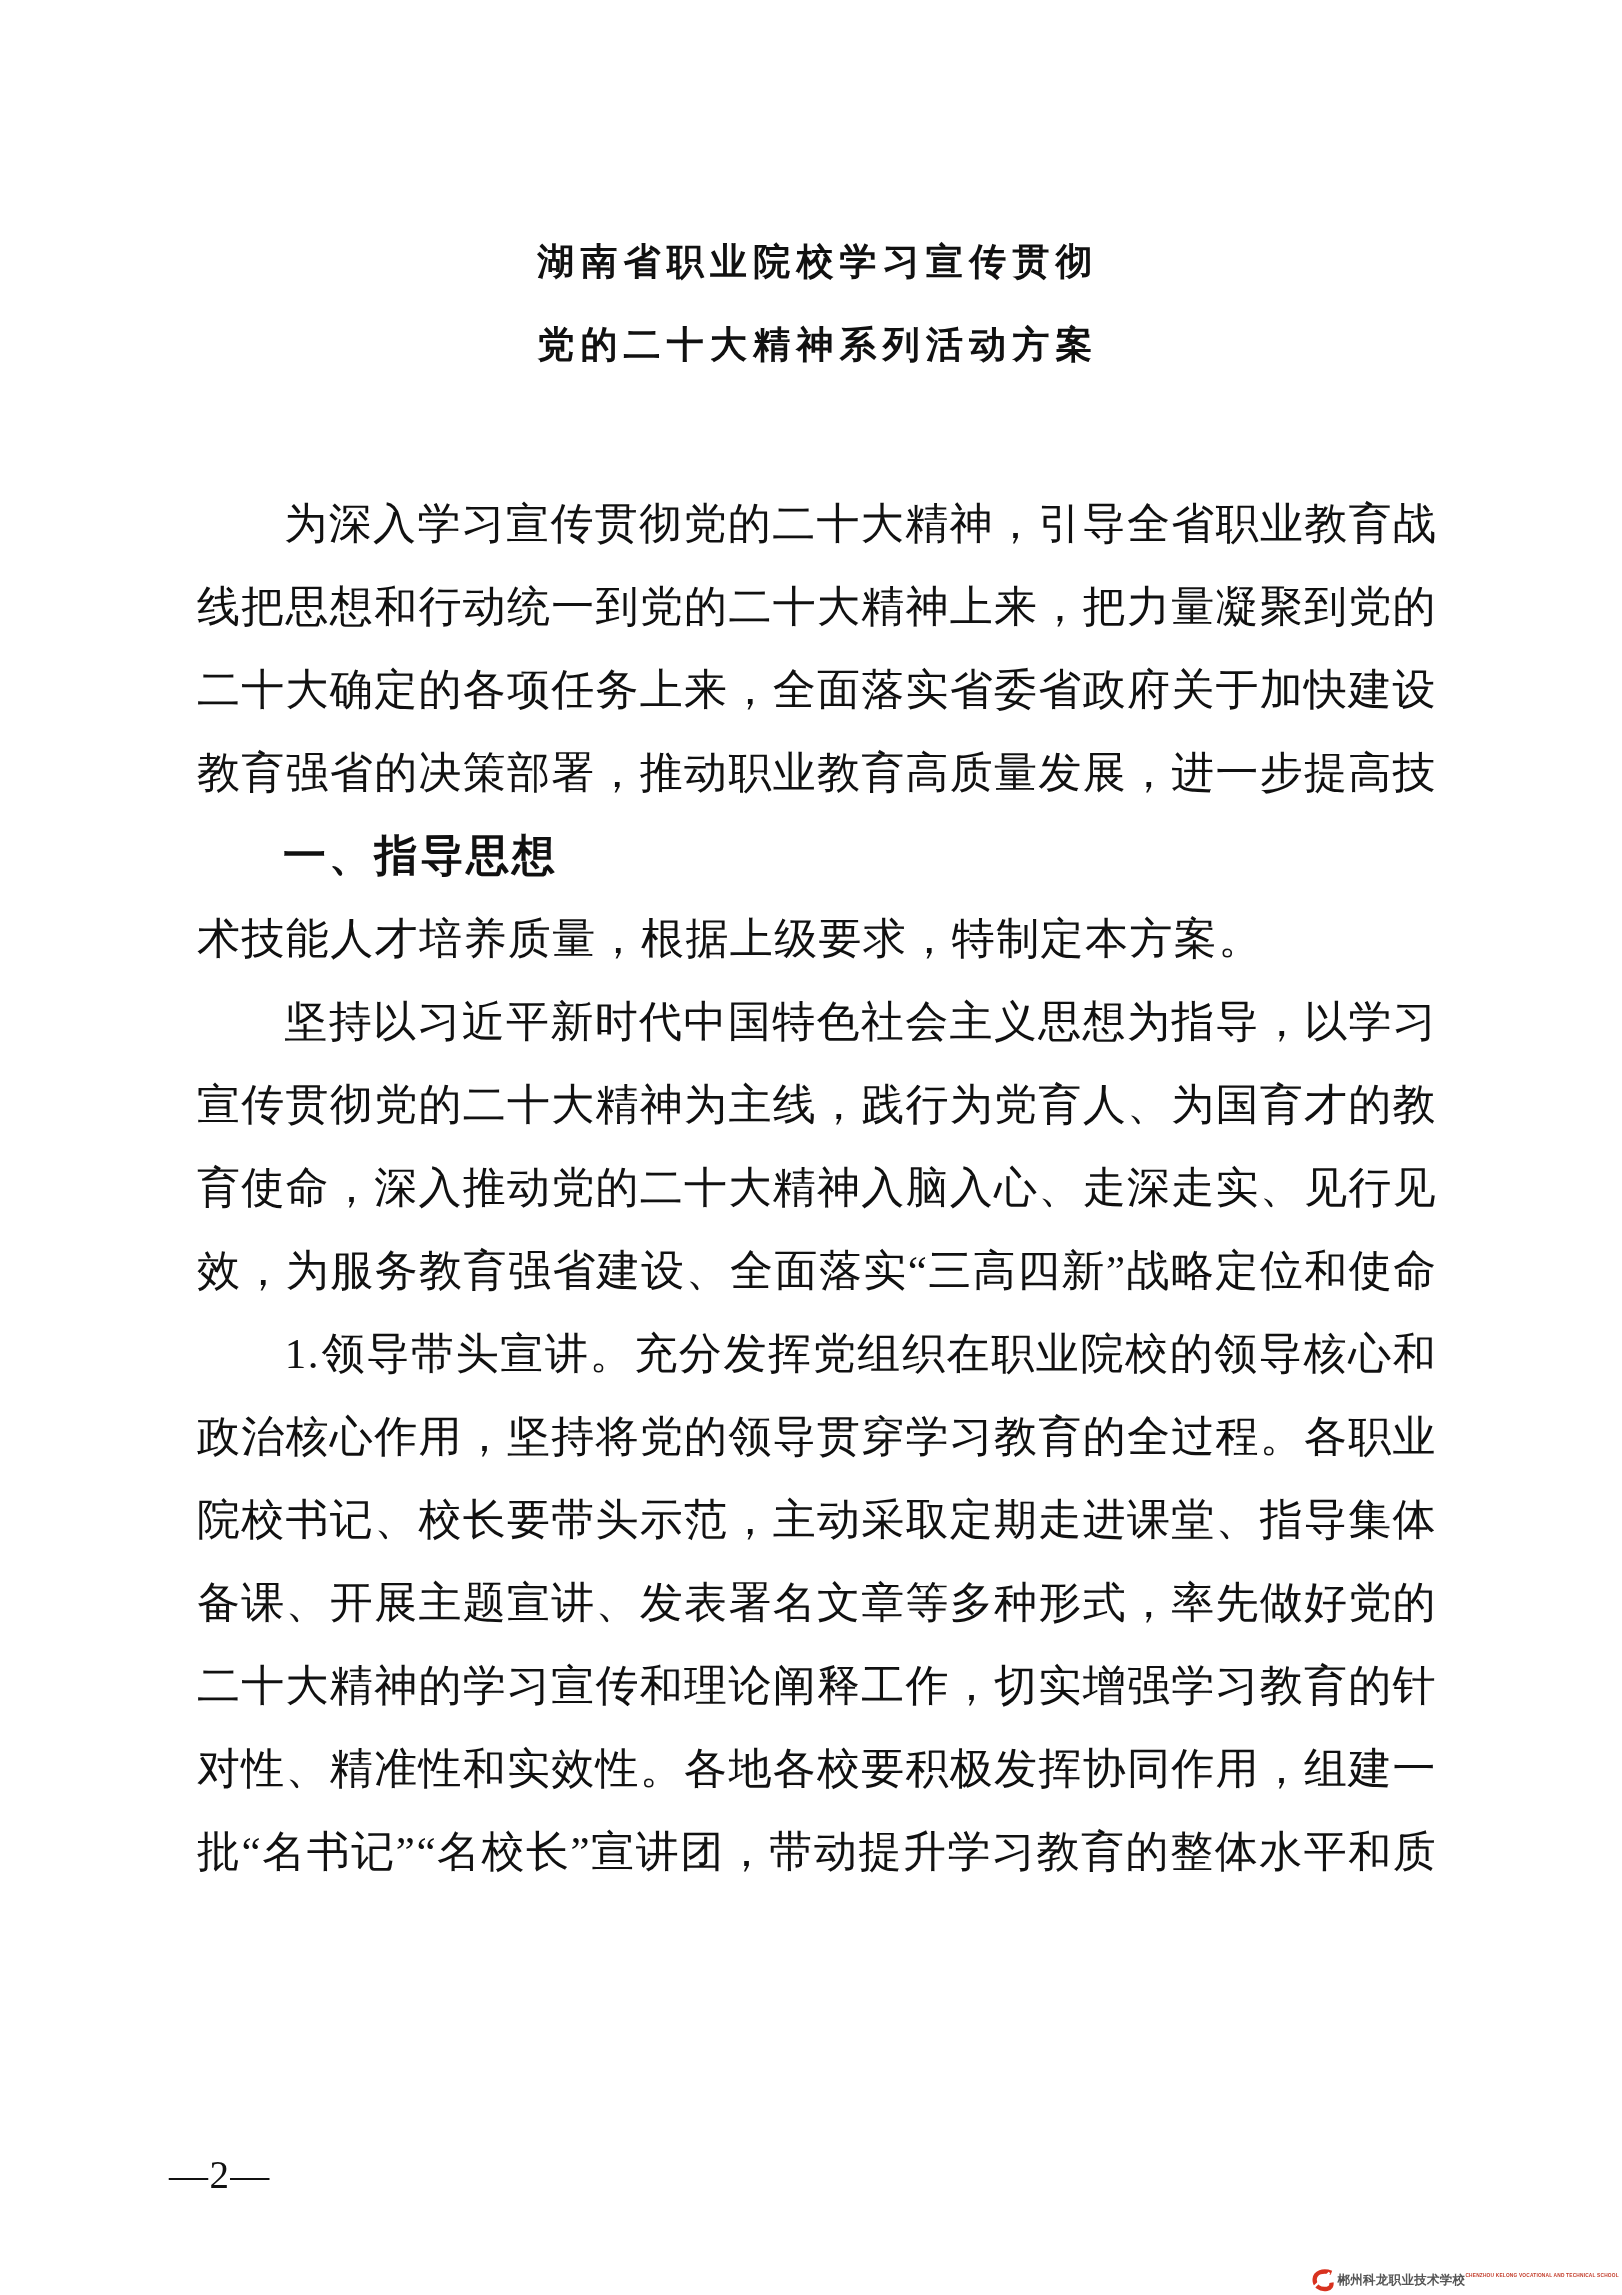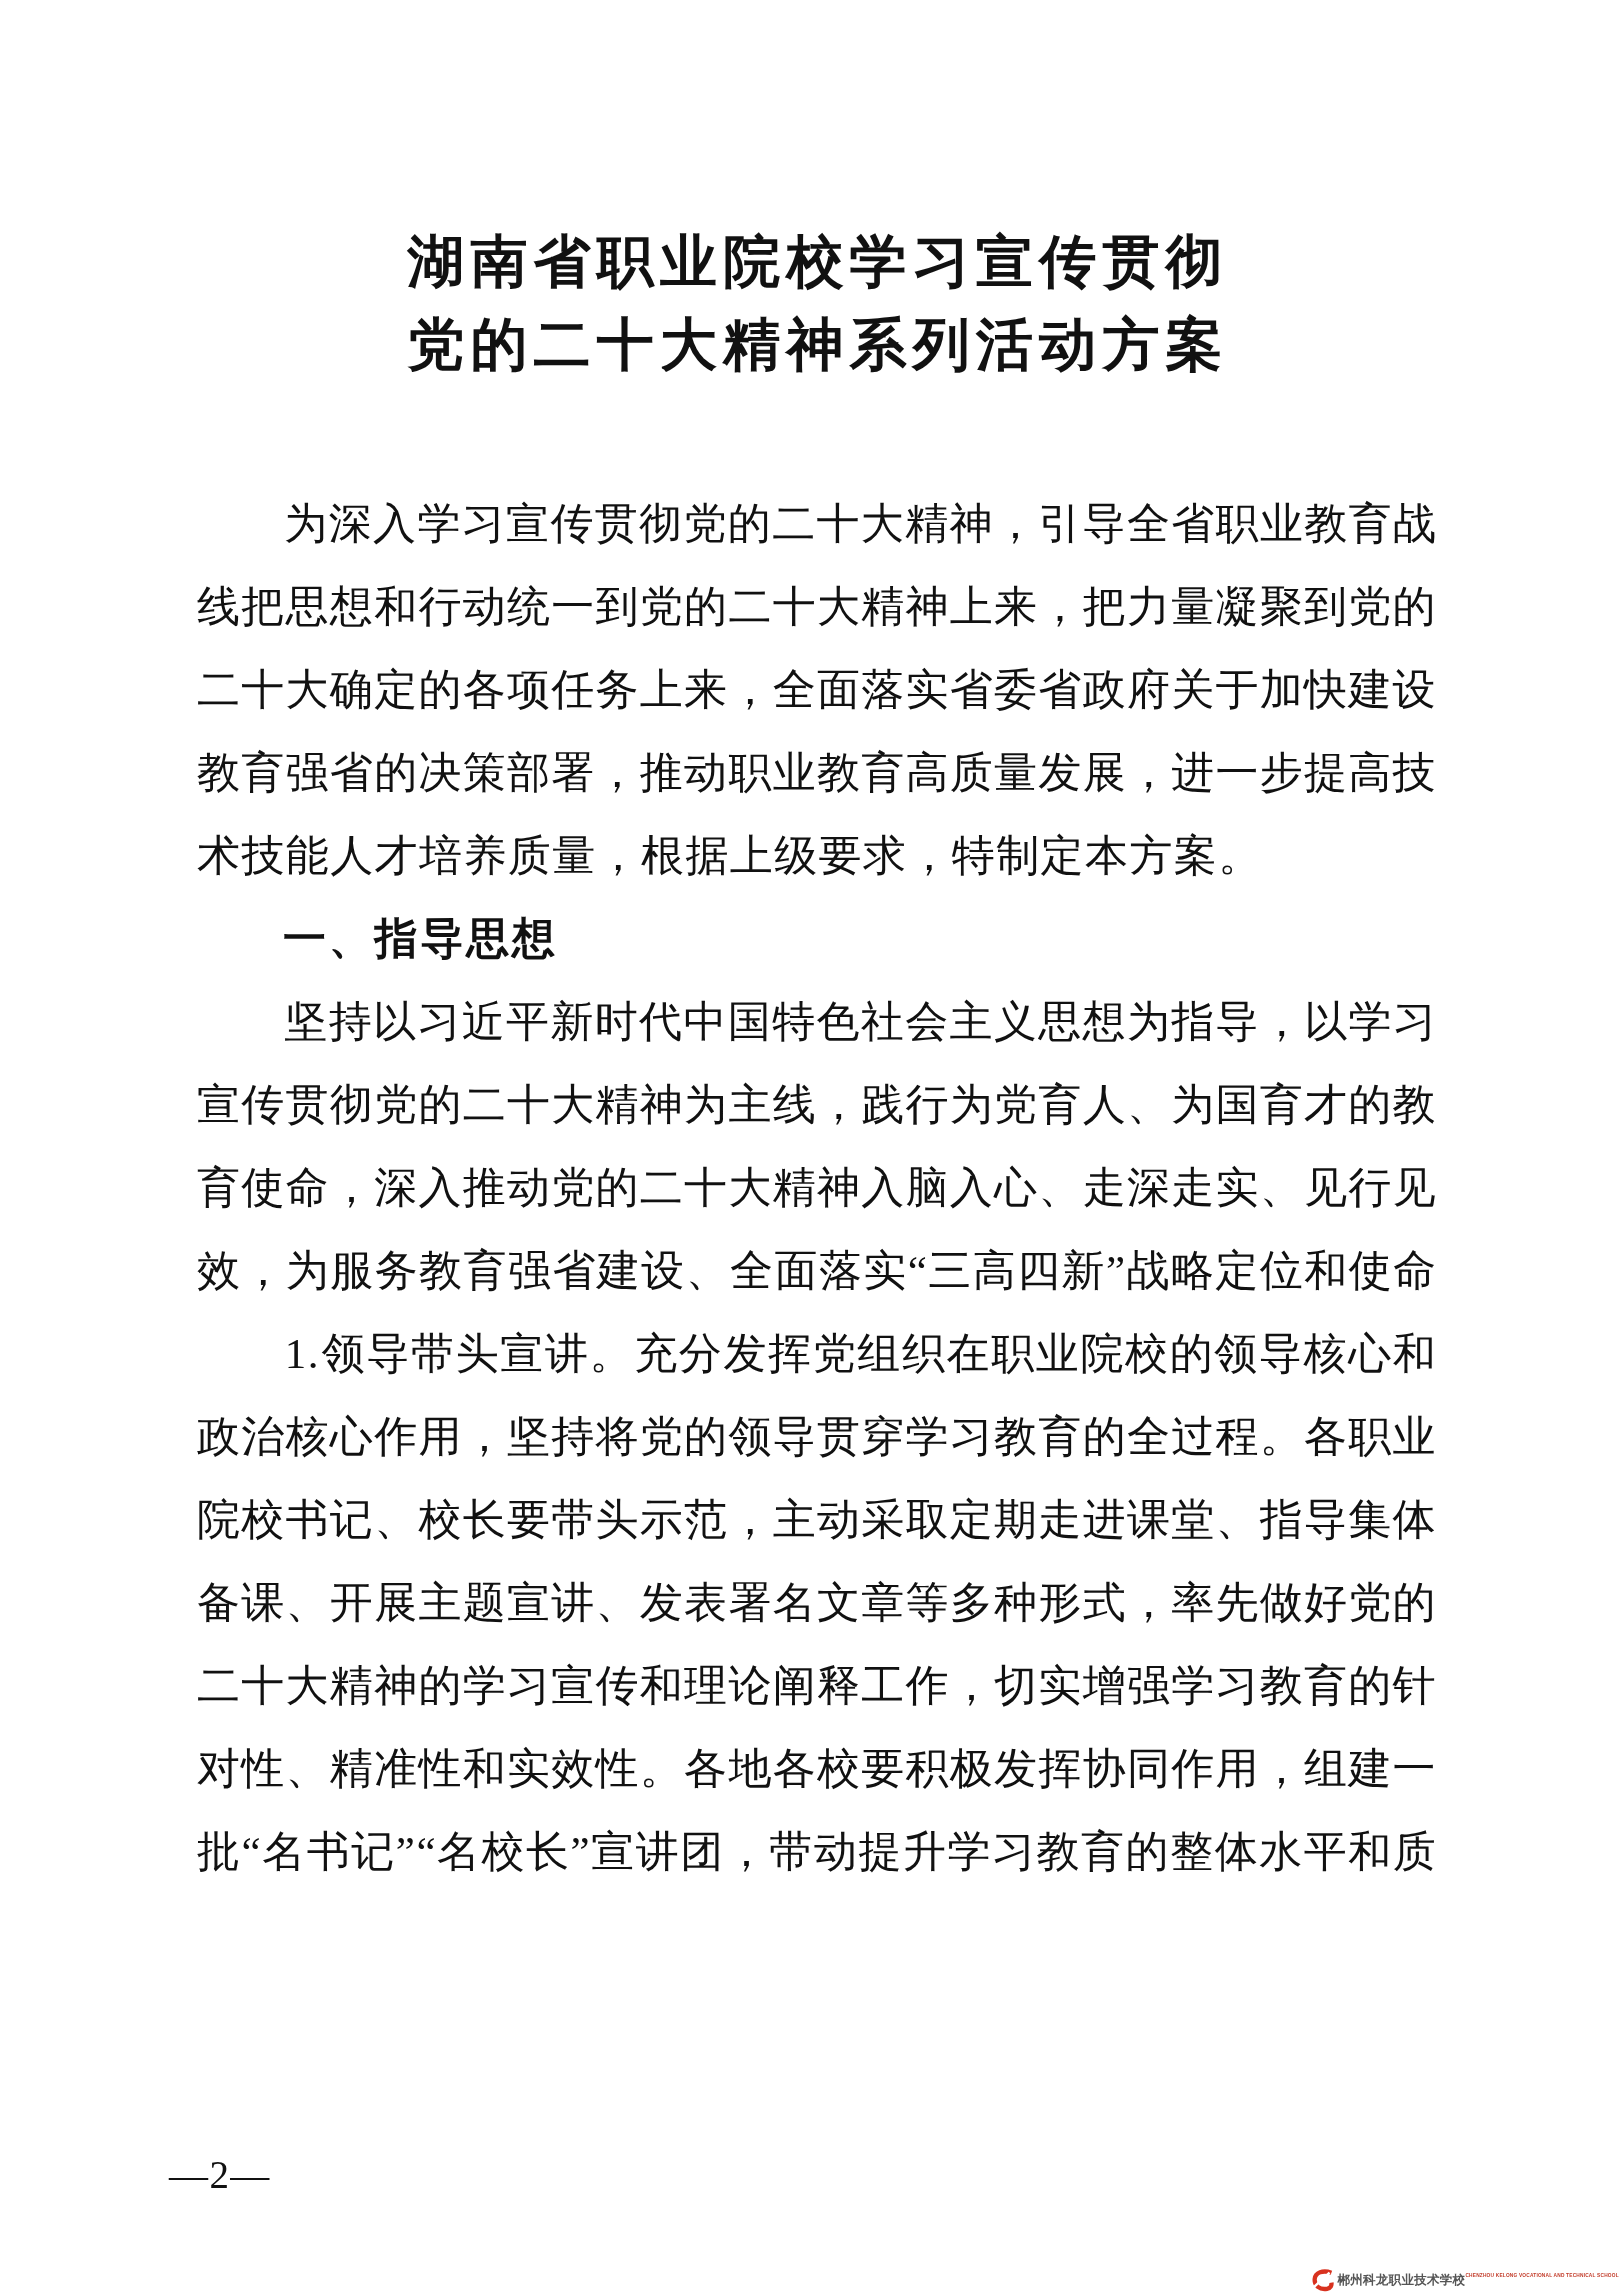--- a/index.html
+++ b/index.html
@@ -18,21 +18,21 @@
     color:var(--ink);
     font-family:"Liberation Serif","DejaVu Serif",serif;
   }
   
   .title-block{
     position:absolute;
     left:0; right:0; top:220px;
     text-align:center;
   }
   .title-line{
-    font-size:57px;
+    font-size:37px;
     line-height:83px;
     font-weight:bold;
     letter-spacing:6.2px;
     padding-left:13px; 
     white-space:nowrap;
   }
   
   .doc-body{
     position:absolute;
     left:197px;
@@ -231,22 +231,22 @@
         <span class="ch">发</span>
         <span class="ch">展</span>
         <span class="ch">，</span>
         <span class="ch">进</span>
         <span class="ch">一</span>
         <span class="ch">步</span>
         <span class="ch">提</span>
         <span class="ch">高</span>
         <span class="ch">技</span>
       </div>
+      <div class="line heading">一、指导思想</div>
       <div class="line end">术技能人才培养质量，根据上级要求，特制定本方案。</div>
-      <div class="line heading">一、指导思想</div>
       <div class="line first-fill">
         <span class="ch">坚</span>
         <span class="ch">持</span>
         <span class="ch">以</span>
         <span class="ch">习</span>
         <span class="ch">近</span>
         <span class="ch">平</span>
         <span class="ch">新</span>
         <span class="ch">时</span>
         <span class="ch">代</span>

